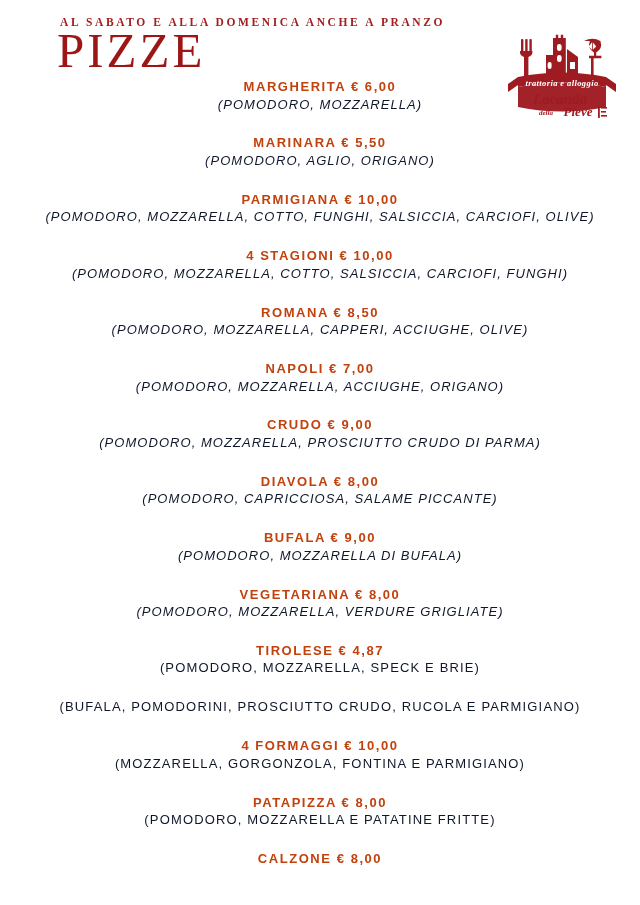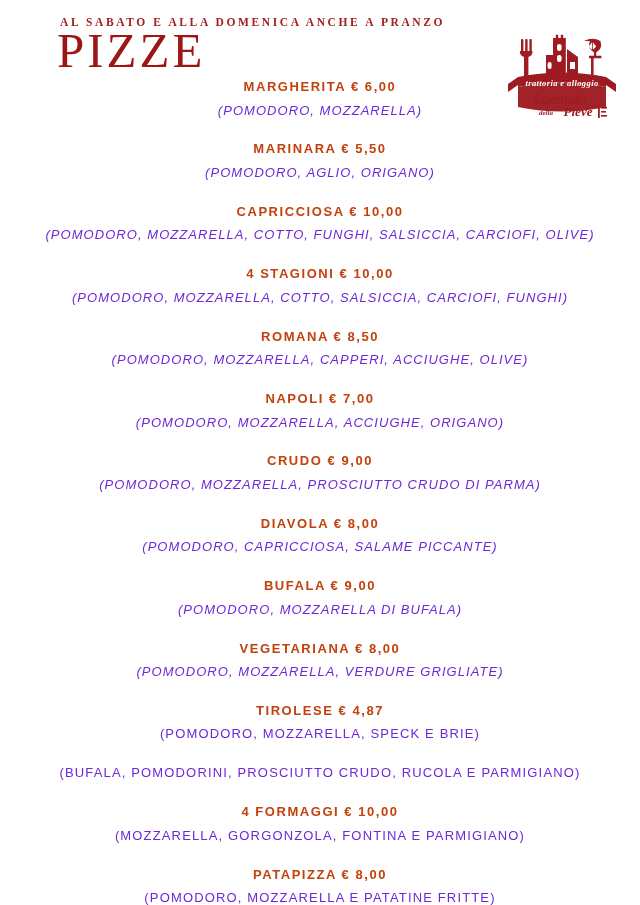--- a/index.html
+++ b/index.html
@@ -72,23 +72,23 @@
     font-weight: 700;
     letter-spacing: 1.55px;
     color: #c2410c;
     line-height: 1.35;
     white-space: nowrap;
   }
   .item-desc {
     font-size: 13px;
     font-weight: 400;
     letter-spacing: 1.15px;
-    color: #6d28d9;
+    color: #0f172a;
     line-height: 1.45;
-    margin-top: 6px;
+    margin-top: 0;
     white-space: nowrap;
   }
   .item-desc.italic {
     font-style: italic;
     letter-spacing: 1.05px;
   }
 </style>
 </head>
 <body>
 
@@ -151,21 +151,21 @@
 <div id="menu">
     <div class="menu-item">
       <div class="item-name">MARGHERITA  € 6,00</div>
       <div class="item-desc italic">(POMODORO, MOZZARELLA)</div>
     </div>
     <div class="menu-item">
       <div class="item-name">MARINARA € 5,50</div>
       <div class="item-desc italic">(POMODORO, AGLIO, ORIGANO)</div>
     </div>
     <div class="menu-item">
-      <div class="item-name">CAPRICCIOSA € 10,00</div>
+      <div class="item-name">PARMIGIANA € 10,00</div>
       <div class="item-desc italic">(POMODORO, MOZZARELLA, COTTO, FUNGHI, SALSICCIA, CARCIOFI, OLIVE)</div>
     </div>
     <div class="menu-item">
       <div class="item-name">4 STAGIONI € 10,00</div>
       <div class="item-desc italic">(POMODORO, MOZZARELLA, COTTO, SALSICCIA, CARCIOFI, FUNGHI)</div>
     </div>
     <div class="menu-item">
       <div class="item-name">ROMANA € 8,50</div>
       <div class="item-desc italic">(POMODORO, MOZZARELLA, CAPPERI, ACCIUGHE, OLIVE)</div>
     </div>

